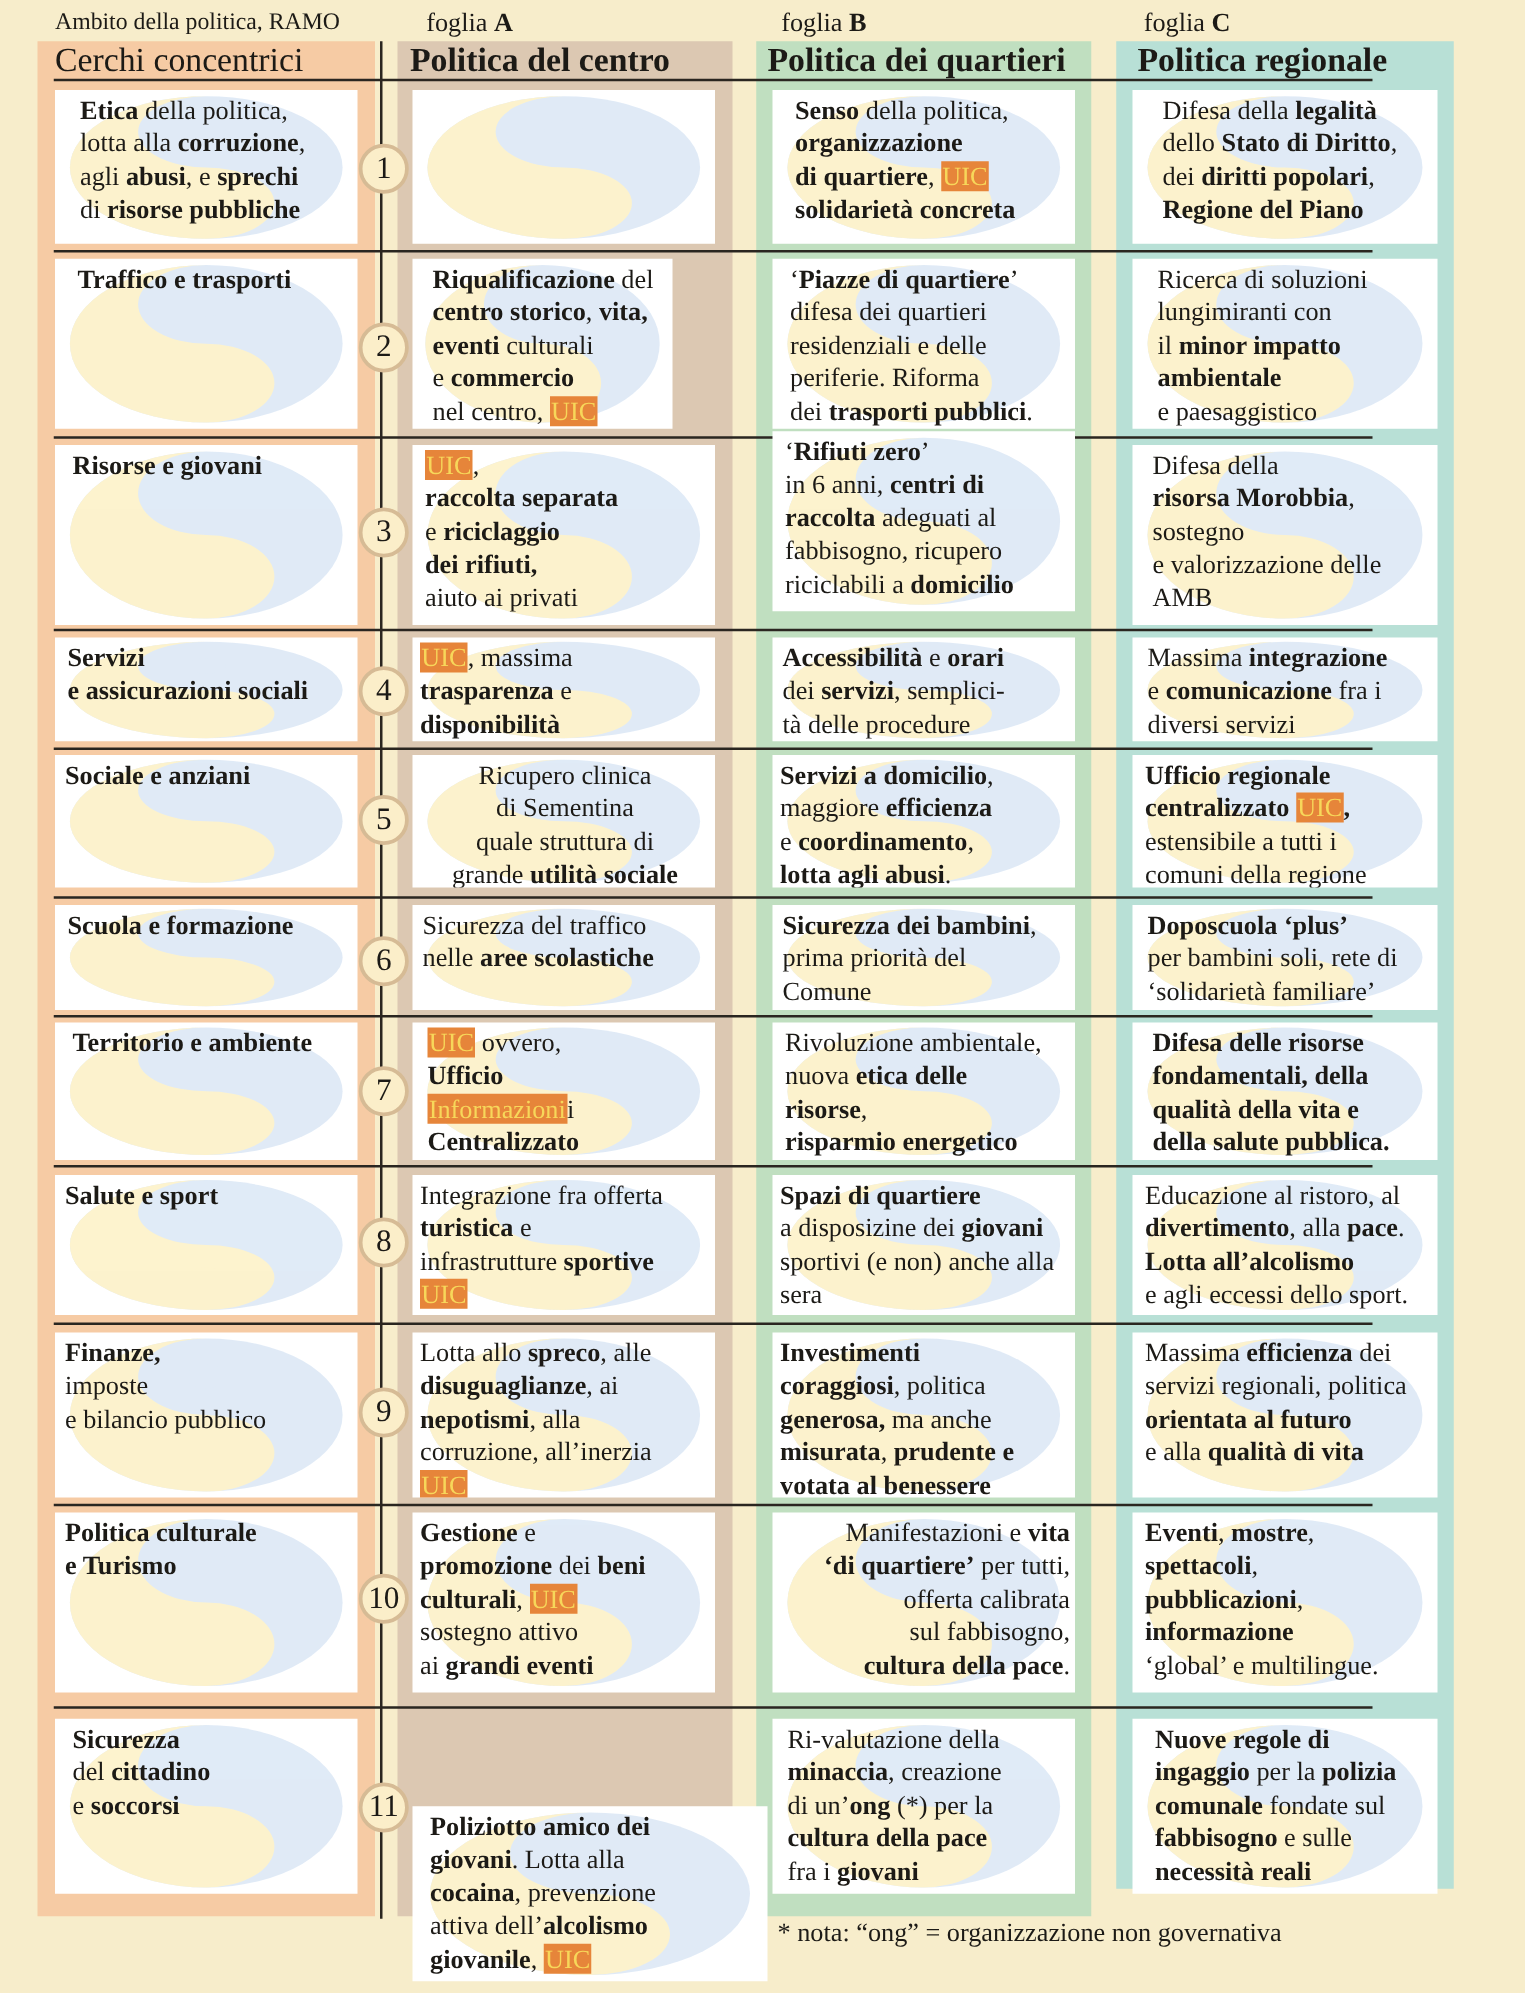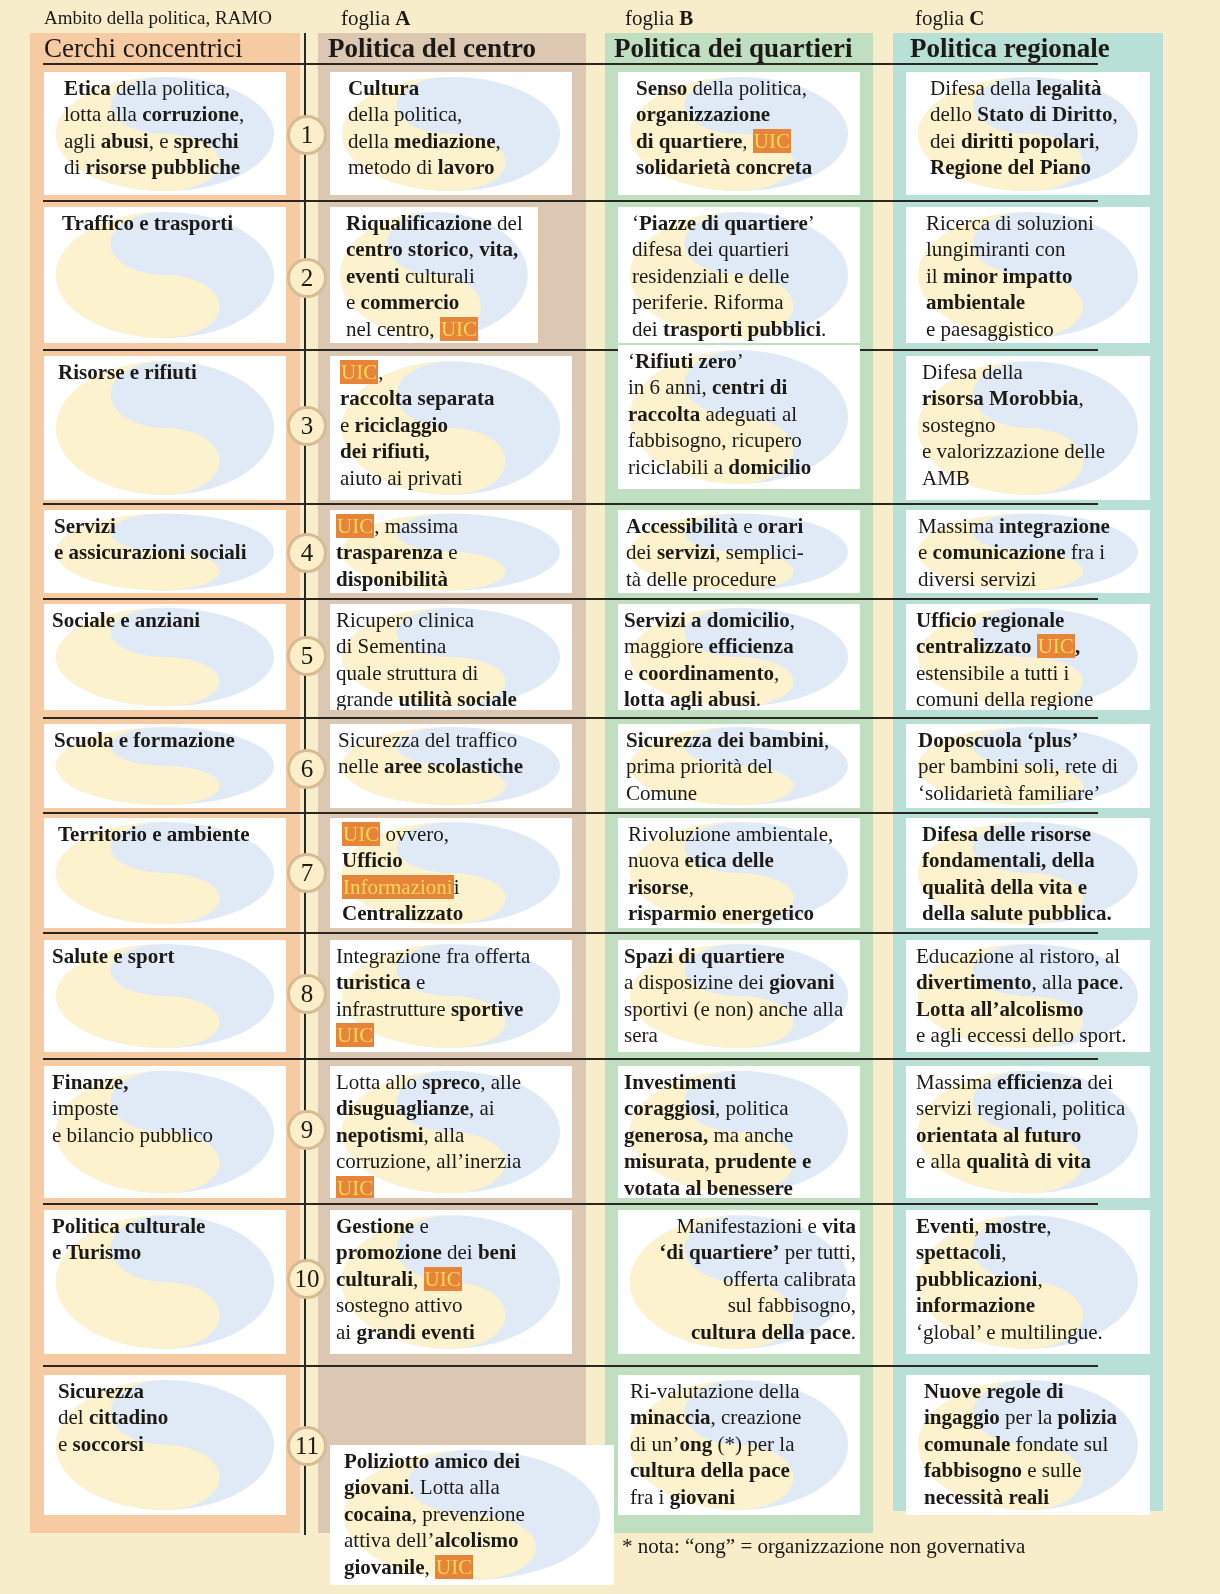--- a/index.html
+++ b/index.html
@@ -64,21 +64,20 @@
       </svg>
       <div class="txt" style="padding-left: 20px;"><b>Etica</b> della politica,<br>lotta alla <b>corruzione</b>,<br>agli <b>abusi</b>, e <b>sprechi</b><br>di <b>risorse pubbliche</b></div>
     </div>
     <div class="cell" style="left: 330px; width: 242px; top: 72px; height: 123px;">
       <svg viewBox="0 0 200 120" preserveAspectRatio="none" class="yy">
         <ellipse cx="100" cy="60" rx="98" ry="58" fill="#c7daf0"></ellipse>
         <path d="M100 2 A98 58 0 0 0 100 118 A49 29 0 0 0 100 60 A49 29 0 0 1 100 2Z" fill="#fbe9a6"></path>
         <ellipse cx="100" cy="31" rx="14" ry="9" fill="#c7daf0"></ellipse>
         <ellipse cx="100" cy="89" rx="14" ry="9" fill="#fbe9a6"></ellipse>
       </svg>
-      <div class="txt" style="padding-left: 18px;"><b>Cultura</b><br>della politica,<br>della <b>mediazione</b>,<br>metodo di <b>lavoro</b></div>
     </div>
     <div class="cell" style="left: 618px; width: 242px; top: 72px; height: 123px;">
       <svg viewBox="0 0 200 120" preserveAspectRatio="none" class="yy">
         <ellipse cx="100" cy="60" rx="98" ry="58" fill="#c7daf0"></ellipse>
         <path d="M100 2 A98 58 0 0 0 100 118 A49 29 0 0 0 100 60 A49 29 0 0 1 100 2Z" fill="#fbe9a6"></path>
         <ellipse cx="100" cy="31" rx="14" ry="9" fill="#c7daf0"></ellipse>
         <ellipse cx="100" cy="89" rx="14" ry="9" fill="#fbe9a6"></ellipse>
       </svg>
       <div class="txt" style="padding-left: 18px;"><b>Senso</b> della politica,<br><b>organizzazione</b><br><b>di quartiere</b>, <span class="uic">UIC</span><br><b>solidarietà concreta</b></div>
     </div>
@@ -131,21 +130,21 @@
     </div>
     <div class="badge" style="top: 258px;">2</div>
     <div class="hline" style="top: 349px;"></div>
     <div class="cell" style="left: 44px; width: 242px; top: 356px; height: 144px;">
       <svg viewBox="0 0 200 120" preserveAspectRatio="none" class="yy">
         <ellipse cx="100" cy="60" rx="98" ry="58" fill="#c7daf0"></ellipse>
         <path d="M100 2 A98 58 0 0 0 100 118 A49 29 0 0 0 100 60 A49 29 0 0 1 100 2Z" fill="#fbe9a6"></path>
         <ellipse cx="100" cy="31" rx="14" ry="9" fill="#c7daf0"></ellipse>
         <ellipse cx="100" cy="89" rx="14" ry="9" fill="#fbe9a6"></ellipse>
       </svg>
-      <div class="txt" style="padding-left: 14px;"><b>Risorse e rifiuti</b></div>
+      <div class="txt" style="padding-left: 14px;"><b>Risorse e giovani</b></div>
     </div>
     <div class="cell" style="left: 330px; width: 242px; top: 356px; height: 144px;">
       <svg viewBox="0 0 200 120" preserveAspectRatio="none" class="yy">
         <ellipse cx="100" cy="60" rx="98" ry="58" fill="#c7daf0"></ellipse>
         <path d="M100 2 A98 58 0 0 0 100 118 A49 29 0 0 0 100 60 A49 29 0 0 1 100 2Z" fill="#fbe9a6"></path>
         <ellipse cx="100" cy="31" rx="14" ry="9" fill="#c7daf0"></ellipse>
         <ellipse cx="100" cy="89" rx="14" ry="9" fill="#fbe9a6"></ellipse>
       </svg>
       <div class="txt" style="padding-left: 10px;"><span class="uic">UIC</span>,<br><b>raccolta separata</b><br>e <b>riciclaggio</b><br><b>dei rifiuti,</b><br>aiuto ai privati</div>
     </div>
@@ -216,21 +215,21 @@
       </svg>
       <div class="txt" style="padding-left: 8px;"><b>Sociale e anziani</b></div>
     </div>
     <div class="cell" style="left: 330px; width: 242px; top: 604px; height: 106px;">
       <svg viewBox="0 0 200 120" preserveAspectRatio="none" class="yy">
         <ellipse cx="100" cy="60" rx="98" ry="58" fill="#c7daf0"></ellipse>
         <path d="M100 2 A98 58 0 0 0 100 118 A49 29 0 0 0 100 60 A49 29 0 0 1 100 2Z" fill="#fbe9a6"></path>
         <ellipse cx="100" cy="31" rx="14" ry="9" fill="#c7daf0"></ellipse>
         <ellipse cx="100" cy="89" rx="14" ry="9" fill="#fbe9a6"></ellipse>
       </svg>
-      <div class="txt" style="padding-left: 6px;">Ricupero clinica<br>di Sementina<br>quale struttura di<br>grande <b>utilità sociale</b></div>
+      <div class="txt" style="padding-left: 6px; text-align: center;">Ricupero clinica<br>di Sementina<br>quale struttura di<br>grande <b>utilità sociale</b></div>
     </div>
     <div class="cell" style="left: 618px; width: 242px; top: 604px; height: 106px;">
       <svg viewBox="0 0 200 120" preserveAspectRatio="none" class="yy">
         <ellipse cx="100" cy="60" rx="98" ry="58" fill="#c7daf0"></ellipse>
         <path d="M100 2 A98 58 0 0 0 100 118 A49 29 0 0 0 100 60 A49 29 0 0 1 100 2Z" fill="#fbe9a6"></path>
         <ellipse cx="100" cy="31" rx="14" ry="9" fill="#c7daf0"></ellipse>
         <ellipse cx="100" cy="89" rx="14" ry="9" fill="#fbe9a6"></ellipse>
       </svg>
       <div class="txt" style="padding-left: 6px;"><b>Servizi a domicilio</b>,<br>maggiore <b>efficienza</b><br>e <b>coordinamento</b>,<br><b>lotta agli abusi</b>.</div>
     </div>

